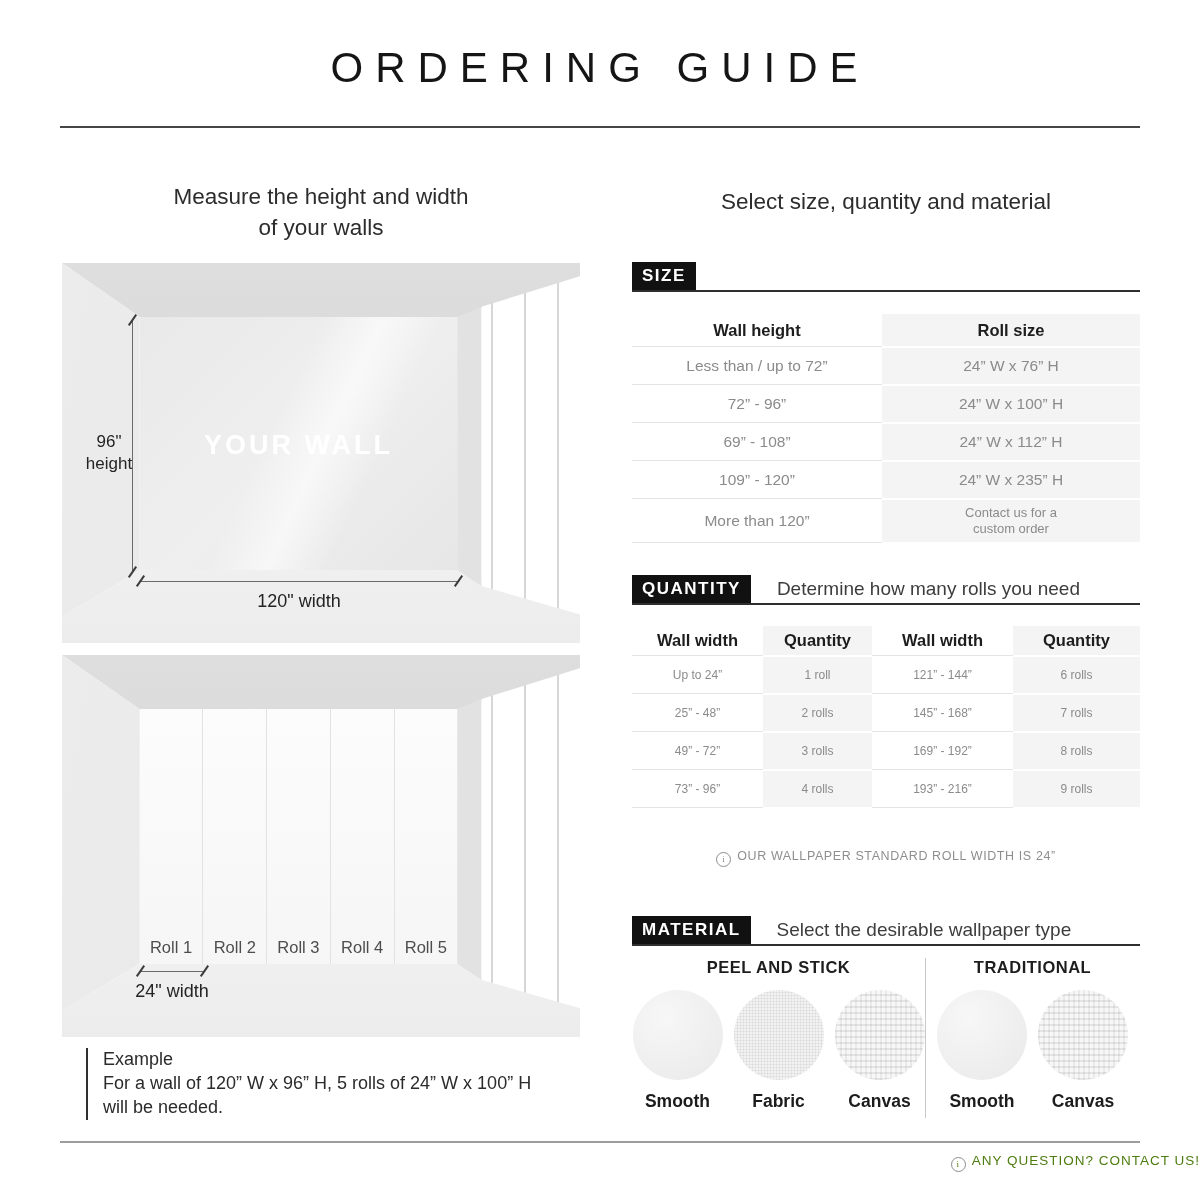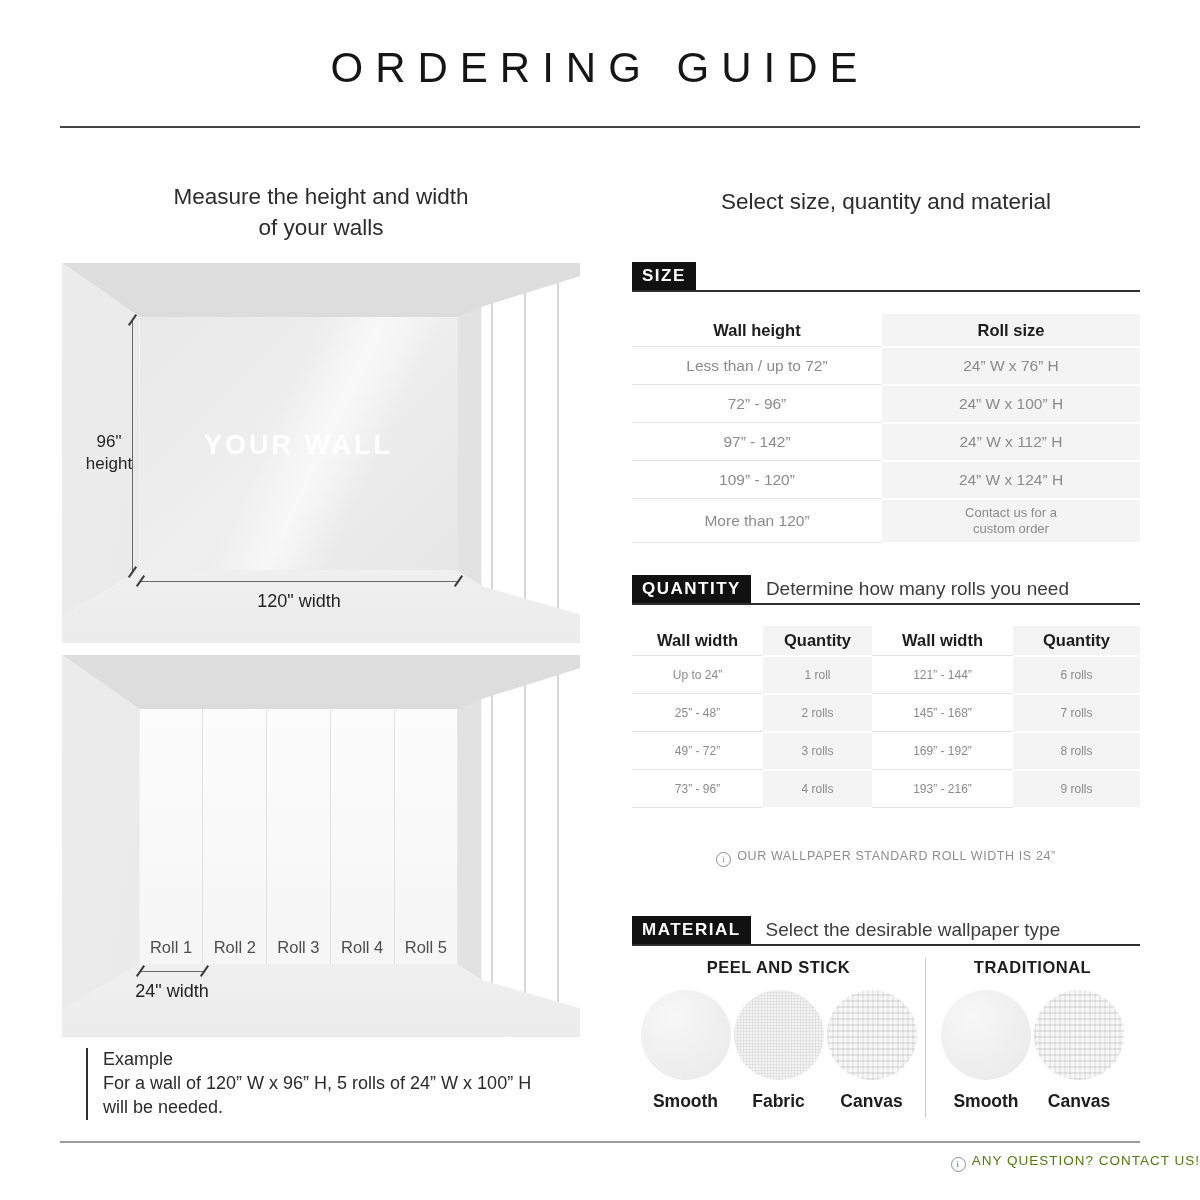--- a/index.html
+++ b/index.html
@@ -62,21 +62,21 @@
   .panel .roll-label{position:absolute;bottom:7px;left:0;width:100%;text-align:center;
     color:#4d4d4d;font-size:16.5px;}
   .dim-line-roll{position:absolute;left:78px;top:316px;width:64px;height:1px;background:#6a6a6a;}
   .lbl-roll-width{left:40px;top:326px;width:140px;font-size:18px;}
 
   
   .example{top:1048px;left:62px;width:500px;border-left:2px solid #2f2f2f;
     padding-left:15px;font-size:18px;color:#2b2b2b;line-height:1.33;margin-left:24px;}
 
   
-  .sec-head{left:632px;width:508px;display:flex;align-items:stretch;gap:15px;
+  .sec-head{left:632px;width:508px;display:flex;align-items:stretch;gap:26px;
     border-bottom:2px solid #2e2e2e;}
   .sec-badge{background:#111111;color:#ffffff;font-weight:bold;font-size:17px;
     letter-spacing:1.5px;padding:3px 10px;display:flex;align-items:center;}
   .sec-sub{font-size:19px;color:#3d3d3d;display:flex;align-items:center;}
   .sec-size{top:262px;height:28px;}
   .sec-qty{top:575px;height:28px;}
   .sec-mat{top:916px;height:28px;}
 
   
   .size-table{top:314px;left:632px;width:508px;}
@@ -106,21 +106,21 @@
     margin-right:6px;vertical-align:-2px;font-family:"Liberation Serif",serif;}
 
   
   .materials{top:958px;left:632px;width:508px;display:flex;}
   .mat-group{display:flex;flex-direction:column;align-items:center;}
   .mat-group.g1{width:293px;}
   .mat-group.g2{width:215px;}
   .mat-divider{top:958px;left:925px;width:1px;height:160px;background:#c9c9c9;}
   .mat-name{font-size:16.5px;font-weight:bold;letter-spacing:.5px;color:#1d1d1d;
     margin-bottom:13px;}
-  .mat-row{display:flex;gap:2px;}
+  .mat-row{display:flex;gap:10px;}
   .mat-opt{width:91px;display:flex;flex-direction:column;align-items:center;}
   .mat-circle{width:90px;height:90px;border-radius:50%;}
   .tex-smooth{background:radial-gradient(circle at 35% 30%,#f7f7f7,#ededed 70%,#e8e8e8);}
   .tex-fabric{background-color:#f2f2f2;background-image:
     repeating-linear-gradient(0deg,rgba(0,0,0,.05) 0 1px,transparent 1px 3px),
     repeating-linear-gradient(90deg,rgba(0,0,0,.05) 0 1px,transparent 1px 3px);}
   .tex-canvas{background-color:#f7f7f7;background-image:
     repeating-linear-gradient(0deg,rgba(0,0,0,.08) 0 2px,transparent 2px 6px),
     repeating-linear-gradient(90deg,rgba(0,0,0,.055) 0 2px,transparent 2px 5px);}
   .mat-label{margin-top:11px;font-size:17.5px;color:#1c1c1c;font-weight:bold;}
@@ -210,26 +210,26 @@
   </div>
   <div class="s-row s-body">
     <div class="s-cell s-c1">Less than / up to 72”</div>
     <div class="s-cell s-c2">24” W x 76” H</div>
   </div>
   <div class="s-row s-body">
     <div class="s-cell s-c1">72” - 96”</div>
     <div class="s-cell s-c2">24” W x 100” H</div>
   </div>
   <div class="s-row s-body">
-    <div class="s-cell s-c1">97” - 142”</div>
+    <div class="s-cell s-c1">69” - 108”</div>
     <div class="s-cell s-c2">24” W x 112” H</div>
   </div>
   <div class="s-row s-body">
     <div class="s-cell s-c1">109” - 120”</div>
-    <div class="s-cell s-c2">24” W x 124” H</div>
+    <div class="s-cell s-c2">24” W x 235” H</div>
   </div>
   <div class="s-row s-body s-row-last">
     <div class="s-cell s-c1">More than 120”</div>
     <div class="s-cell s-c2">
         <span>Contact us for a custom order</span>
       </div>
   </div>
 </div>
 
 <div class="abs sec-head sec-qty">

